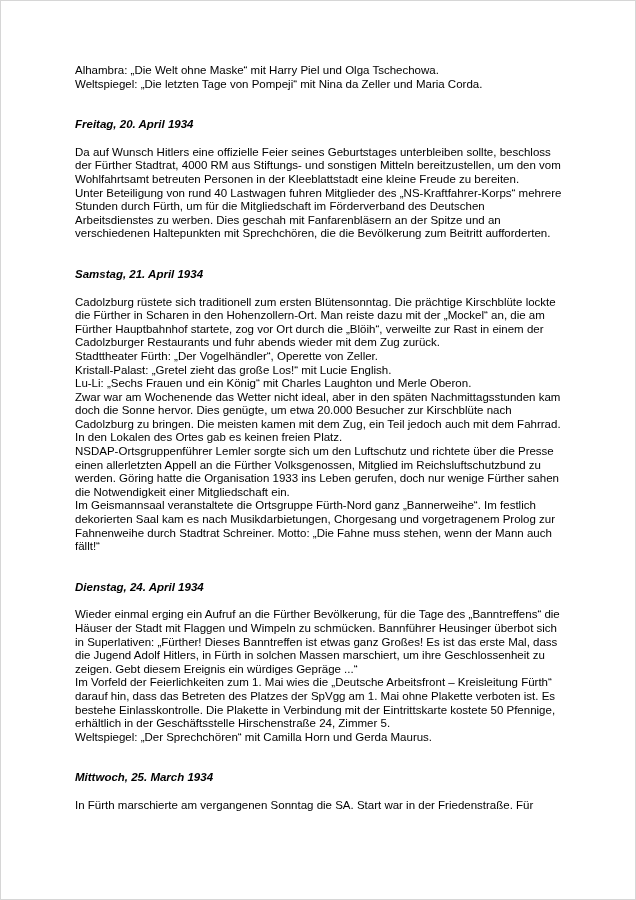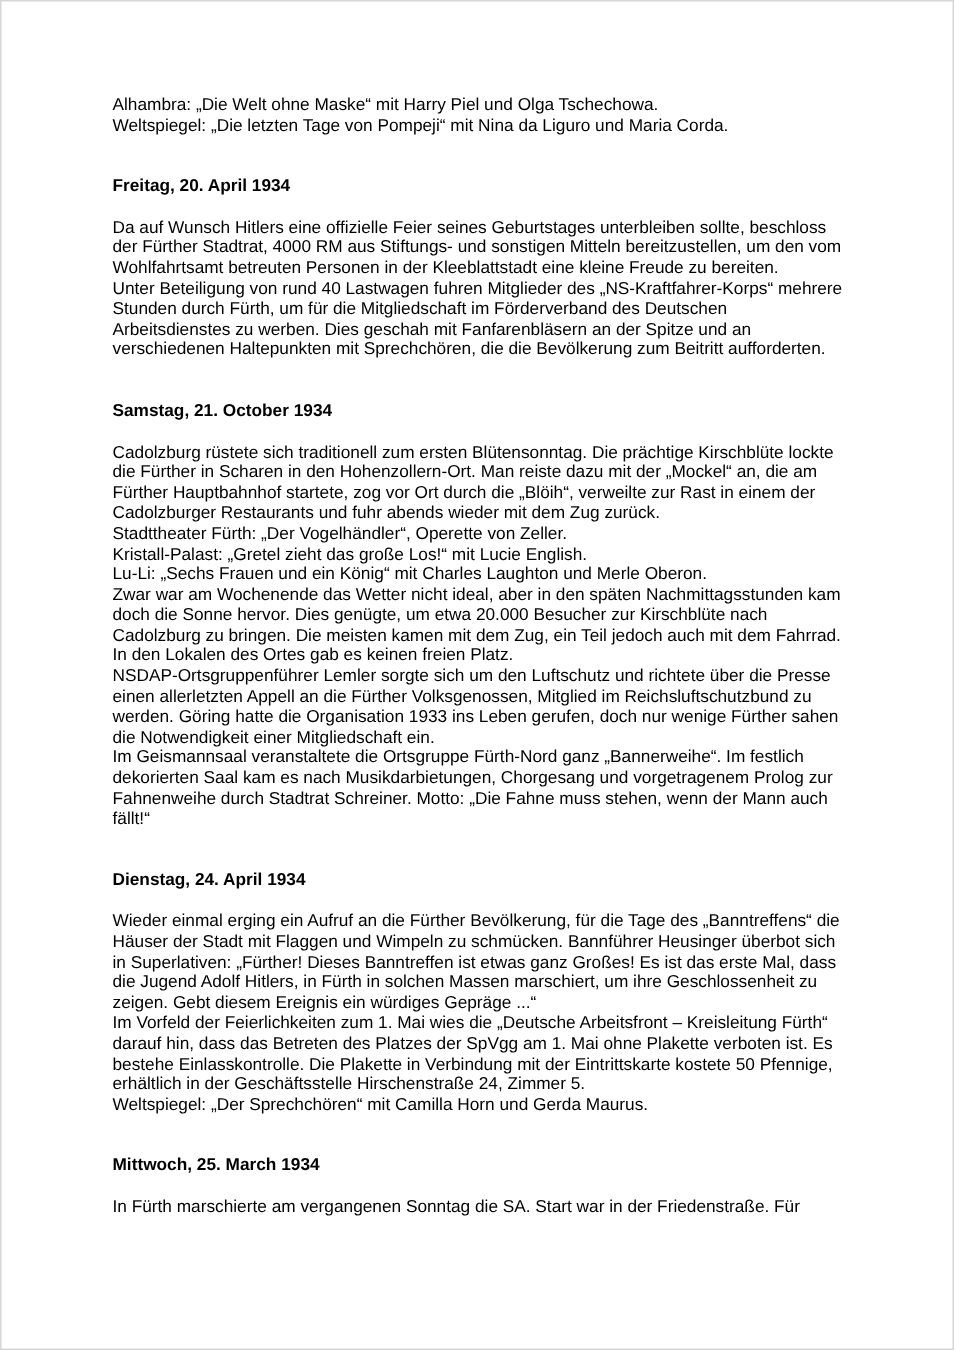--- a/index.html
+++ b/index.html
@@ -26,33 +26,34 @@
   .para {
     margin: 0;
     padding: 0;
   }
   .date-heading {
     margin: 27px 0 14px 0;
     padding: 0;
     font-size: 11.5px;
     line-height: 13.6px;
     font-weight: bold;
+    font-style: italic;
   }
 </style>
 </head>
 <body>
 
 <div class="page">
   <div>
       <p class="intro-line">Alhambra: „Die Welt ohne Maske“ mit Harry Piel und Olga Tschechowa.</p>
-      <p class="intro-line">Weltspiegel: „Die letzten Tage von Pompeji“ mit Nina da Liguro und Maria Corda.</p>
+      <p class="intro-line">Weltspiegel: „Die letzten Tage von Pompeji“ mit Nina da Zeller und Maria Corda.</p>
       <h2 class="date-heading">Freitag, 20. April 1934</h2>
       <p class="para">Da auf Wunsch Hitlers eine offizielle Feier seines Geburtstages unterbleiben sollte, beschloss der Fürther Stadtrat, 4000 RM aus Stiftungs- und sonstigen Mitteln bereitzustellen, um den vom Wohlfahrtsamt betreuten Personen in der Kleeblattstadt eine kleine Freude zu bereiten.</p>
       <p class="para">Unter Beteiligung von rund 40 Lastwagen fuhren Mitglieder des „NS-Kraftfahrer-Korps“ mehrere Stunden durch Fürth, um für die Mitgliedschaft im Förderverband des Deutschen Arbeitsdienstes zu werben. Dies geschah mit Fanfarenbläsern an der Spitze und an verschiedenen Haltepunkten mit Sprechchören, die die Bevölkerung zum Beitritt aufforderten.</p>
-      <h2 class="date-heading">Samstag, 21. October 1934</h2>
+      <h2 class="date-heading">Samstag, 21. April 1934</h2>
       <p class="para">Cadolzburg rüstete sich traditionell zum ersten Blütensonntag. Die prächtige Kirschblüte lockte die Fürther in Scharen in den Hohenzollern-Ort. Man reiste dazu mit der „Mockel“ an, die am Fürther Hauptbahnhof startete, zog vor Ort durch die „Blöih“, verweilte zur Rast in einem der Cadolzburger Restaurants und fuhr abends wieder mit dem Zug zurück.</p>
       <p class="para">Stadttheater Fürth: „Der Vogelhändler“, Operette von Zeller.</p>
       <p class="para">Kristall-Palast: „Gretel zieht das große Los!“ mit Lucie English.</p>
       <p class="para">Lu-Li: „Sechs Frauen und ein König“ mit Charles Laughton und Merle Oberon.</p>
       <p class="para">Zwar war am Wochenende das Wetter nicht ideal, aber in den späten Nachmittagsstunden kam doch die Sonne hervor. Dies genügte, um etwa 20.000 Besucher zur Kirschblüte nach Cadolzburg zu bringen. Die meisten kamen mit dem Zug, ein Teil jedoch auch mit dem Fahrrad. In den Lokalen des Ortes gab es keinen freien Platz.</p>
       <p class="para">NSDAP-Ortsgruppenführer Lemler sorgte sich um den Luftschutz und richtete über die Presse einen allerletzten Appell an die Fürther Volksgenossen, Mitglied im Reichsluftschutzbund zu werden. Göring hatte die Organisation 1933 ins Leben gerufen, doch nur wenige Fürther sahen die Notwendigkeit einer Mitgliedschaft ein.</p>
       <p class="para">Im Geismannsaal veranstaltete die Ortsgruppe Fürth-Nord ganz „Bannerweihe“. Im festlich dekorierten Saal kam es nach Musikdarbietungen, Chorgesang und vorgetragenem Prolog zur Fahnenweihe durch Stadtrat Schreiner. Motto: „Die Fahne muss stehen, wenn der Mann auch fällt!“</p>
       <h2 class="date-heading">Dienstag, 24. April 1934</h2>
       <p class="para">Wieder einmal erging ein Aufruf an die Fürther Bevölkerung, für die Tage des „Banntreffens“ die Häuser der Stadt mit Flaggen und Wimpeln zu schmücken. Bannführer Heusinger überbot sich in Superlativen: „Fürther! Dieses Banntreffen ist etwas ganz Großes! Es ist das erste Mal, dass die Jugend Adolf Hitlers, in Fürth in solchen Massen marschiert, um ihre Geschlossenheit zu zeigen. Gebt diesem Ereignis ein würdiges Gepräge ...“</p>
       <p class="para">Im Vorfeld der Feierlichkeiten zum 1. Mai wies die „Deutsche Arbeitsfront – Kreisleitung Fürth“ darauf hin, dass das Betreten des Platzes der SpVgg am 1. Mai ohne Plakette verboten ist. Es bestehe Einlasskontrolle. Die Plakette in Verbindung mit der Eintrittskarte kostete 50 Pfennige, erhältlich in der Geschäftsstelle Hirschenstraße 24, Zimmer 5.</p>

